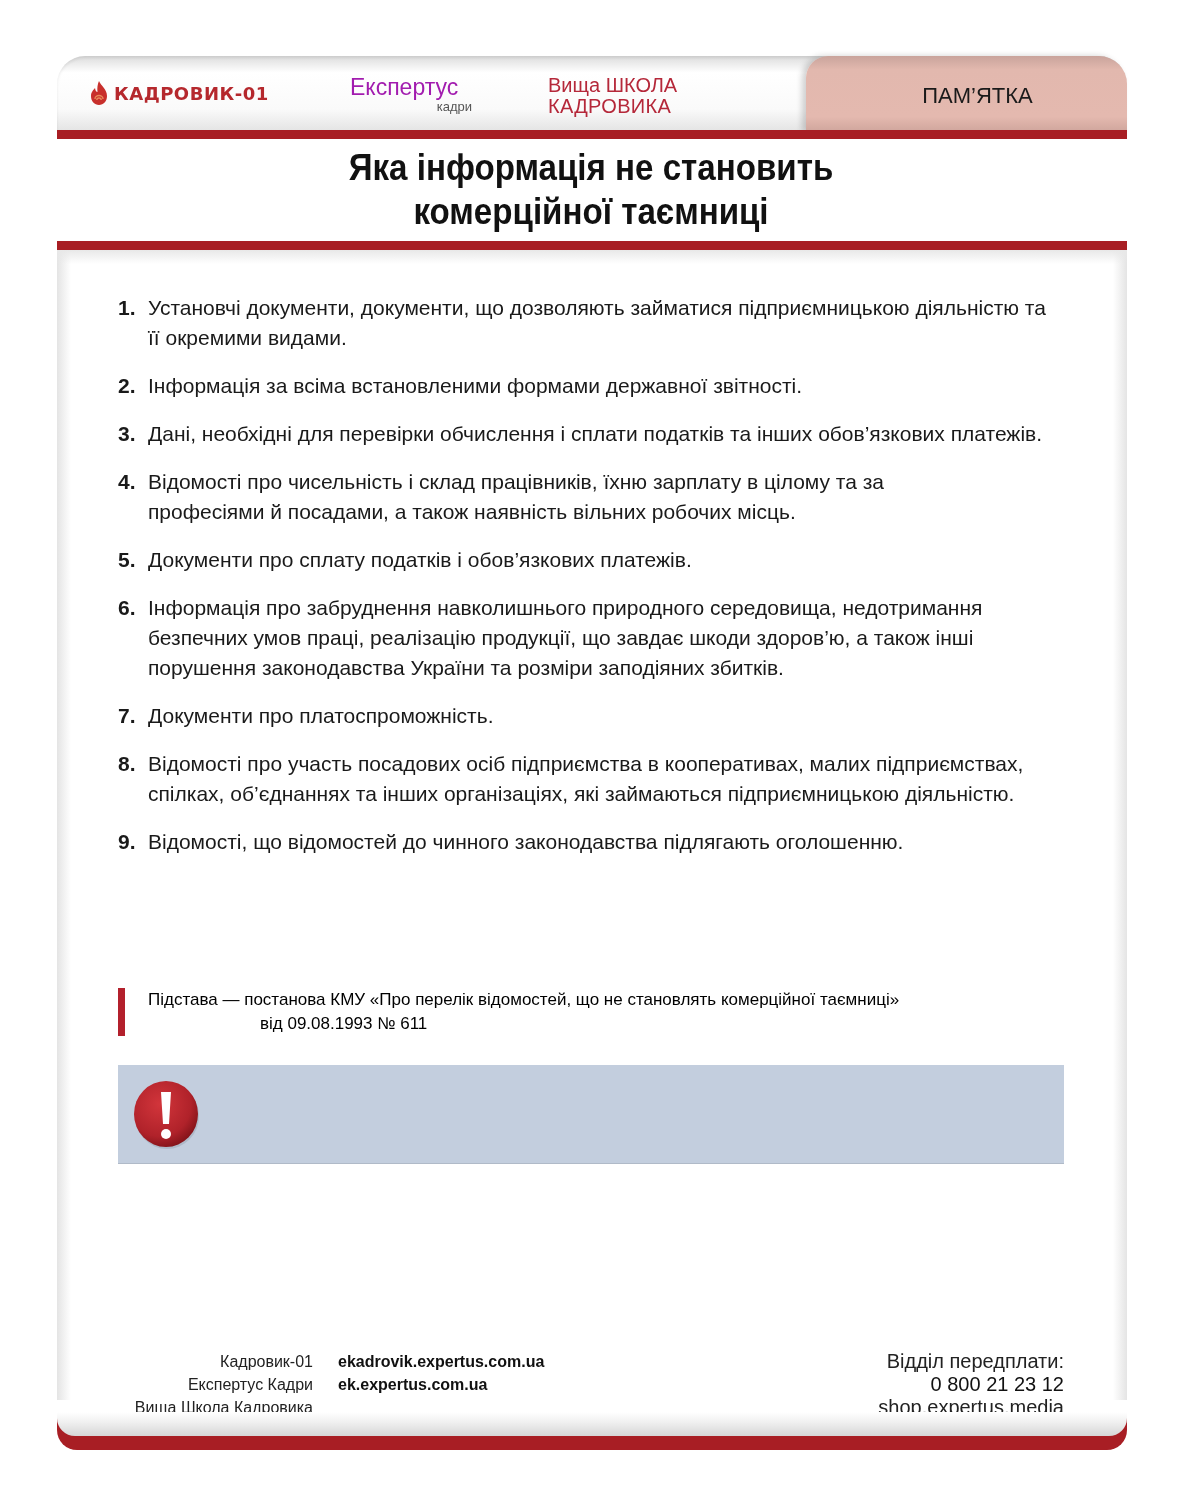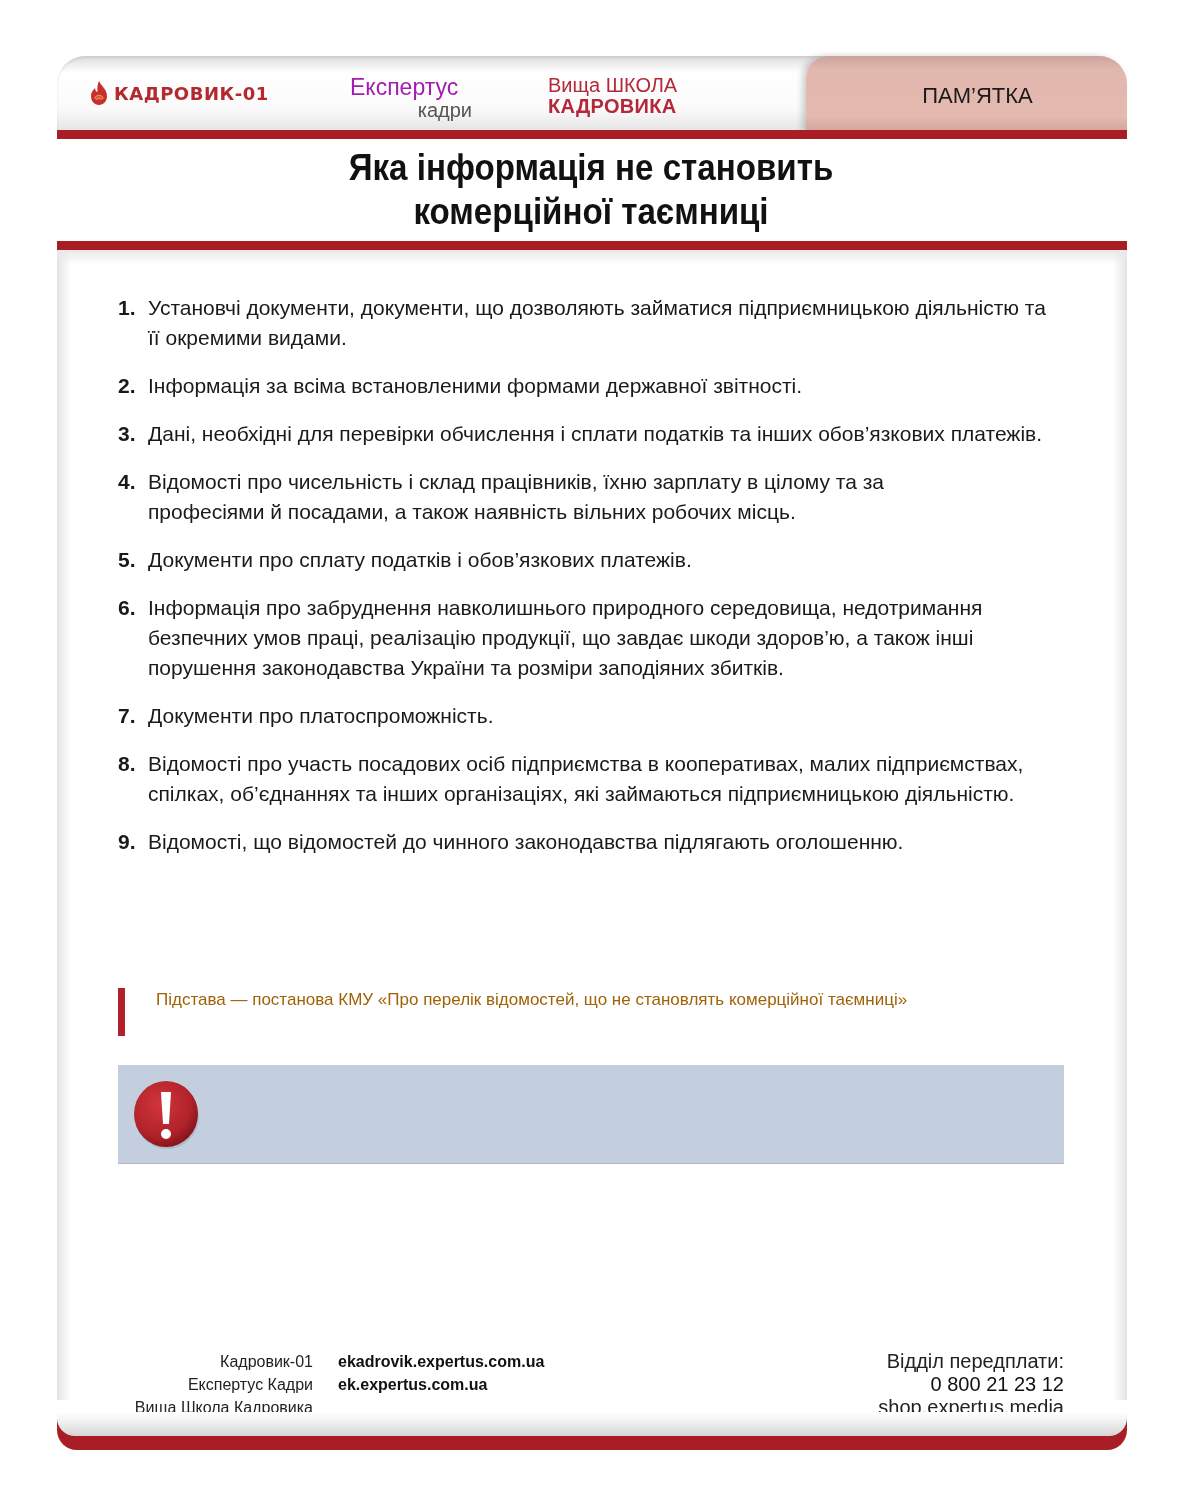--- a/index.html
+++ b/index.html
@@ -40,24 +40,24 @@
   .logo-kadrovik {
     position: absolute; left: 88px; top: 80px; display: flex; align-items: center;
   }
   .flame { width: 22px; height: 26px; margin-right: 4px; }
   .logo-kadrovik-text {
     font-family: "DejaVu Sans", sans-serif; font-weight: bold; font-size: 18px;
     color: #b5282d; letter-spacing: 0.5px;
   }
   .logo-expertus { position: absolute; left: 350px; top: 74px; width: 130px; }
   .logo-expertus-main { font-size: 23px; color: #a21caf; display: block; }
-  .logo-expertus-sub { font-size: 20px; color: #555; display: block; text-align: right; margin-right: 8px; margin-top: -2px; }
+  .logo-expertus-sub { font-size: 13px; color: #555; display: block; text-align: right; margin-right: 8px; margin-top: -2px; }
   .logo-school { position: absolute; left: 548px; top: 74px; }
   .logo-school-top { font-size: 20px; color: #b5283a; display: block; }
-  .logo-school-bottom { font-size: 20px; font-weight: bold; color: #b5283a; display: block; margin-top: -2px; letter-spacing: 0.3px; }
+  .logo-school-bottom { font-size: 20px; font-weight: normal; color: #b5283a; display: block; margin-top: -2px; letter-spacing: 0.3px; }
   .tab-label {
     position: absolute; left: 806px; top: 83px; width: 321px; text-align: center;
     font-size: 22px; color: #1a1a1a; padding-left: 22px; box-sizing: border-box;
   }
   
   .title {
     position: absolute; left: 200px; top: 146px; width: 782px; text-align: center;
     font-family: "Liberation Sans", sans-serif; font-weight: bold; font-size: 36px;
     line-height: 44px; color: #111;
     transform: scaleX(0.92);
@@ -71,22 +71,22 @@
     background: linear-gradient(to bottom, #e8e8e8, rgba(255,255,255,0));
   }
   
   .list { position: absolute; left: 118px; top: 293px; width: 940px; margin: 0; padding: 0; list-style: none; }
   .item { display: flex; font-size: 21px; line-height: 30px; margin-bottom: 18px; }
   .item-num { font-weight: bold; width: 30px; flex: none; }
   .item-text { flex: 1; }
   
   .source {
     position: absolute; left: 118px; top: 988px; width: 960px; height: 48px;
-    border-left: 7px solid #b3202c; box-sizing: border-box; padding-left: 31px;
-    font-size: 17px; line-height: 24px; color: #a16207;
+    border-left: 7px solid #b3202c; box-sizing: border-box; padding-left: 23px;
+    font-size: 17px; line-height: 24px; color: #000000;
   }
   .source-line2 { display: block; padding-left: 112px; }
   
   .alert {
     position: absolute; left: 118px; top: 1065px; width: 946px; height: 99px;
     background: #c3cede; box-sizing: border-box;
     border-bottom: 1px solid #b0bac8;
   }
   .alert-icon { position: absolute; left: 14px; top: 14px; width: 70px; height: 72px; }
   .alert-text {
@@ -192,20 +192,21 @@
       <span class="item-text">Відомості про участь посадових осіб підприємства в кооперативах, малих підприємствах, спілках, об’єднаннях та інших організаціях, які займаються підприємницькою діяльністю.</span>
     </li>
   <li class="item">
       <span class="item-num">9.</span>
       <span class="item-text">Відомості, що відомостей до чинного законодавства підлягають оголошенню.</span>
     </li>
 </ol>
 
 <div class="source">
   <span>Підстава — постанова КМУ «Про перелік відомостей, що не становлять комерційної таємниці»</span>
+  <span class="source-line2">від 09.08.1993 № 611</span>
 </div>
 
 <div class="alert">
   <svg class="alert-icon" viewBox="0 0 70 72">
     <defs>
       <radialGradient id="rg" cx="40%" cy="35%" r="70%">
         <stop offset="0%" stop-color="#d2353b"></stop>
         <stop offset="70%" stop-color="#b0222a"></stop>
         <stop offset="100%" stop-color="#7e1218"></stop>
       </radialGradient>

